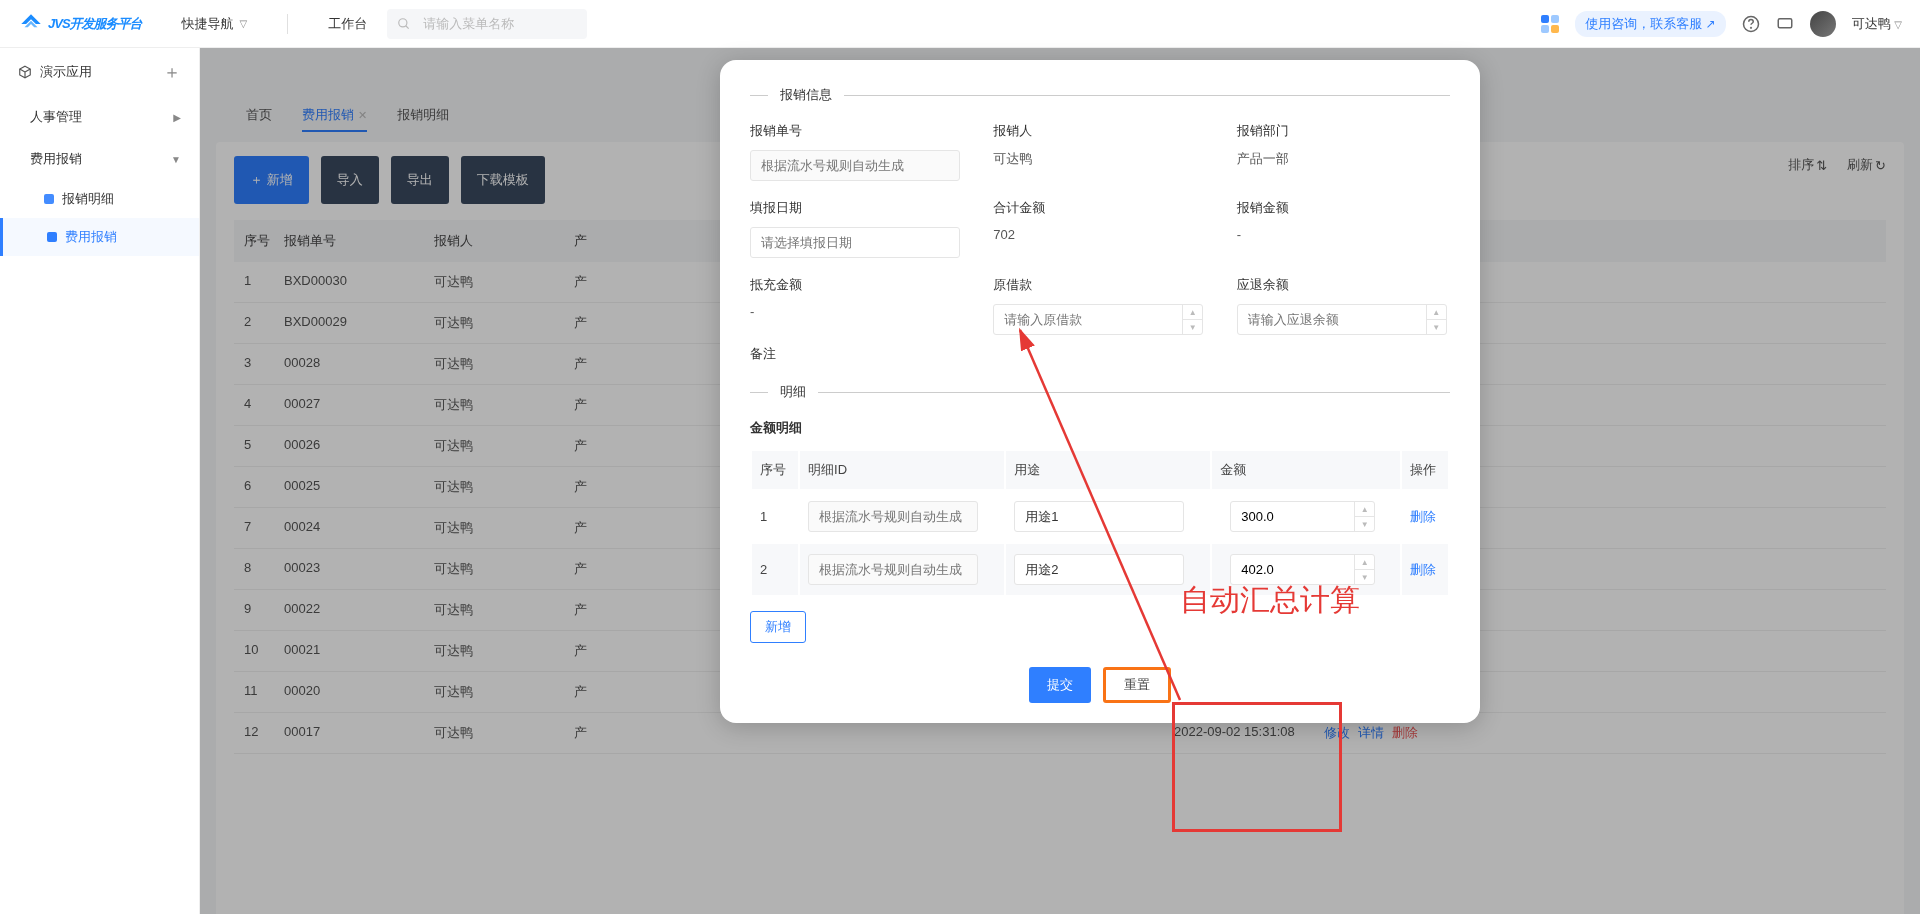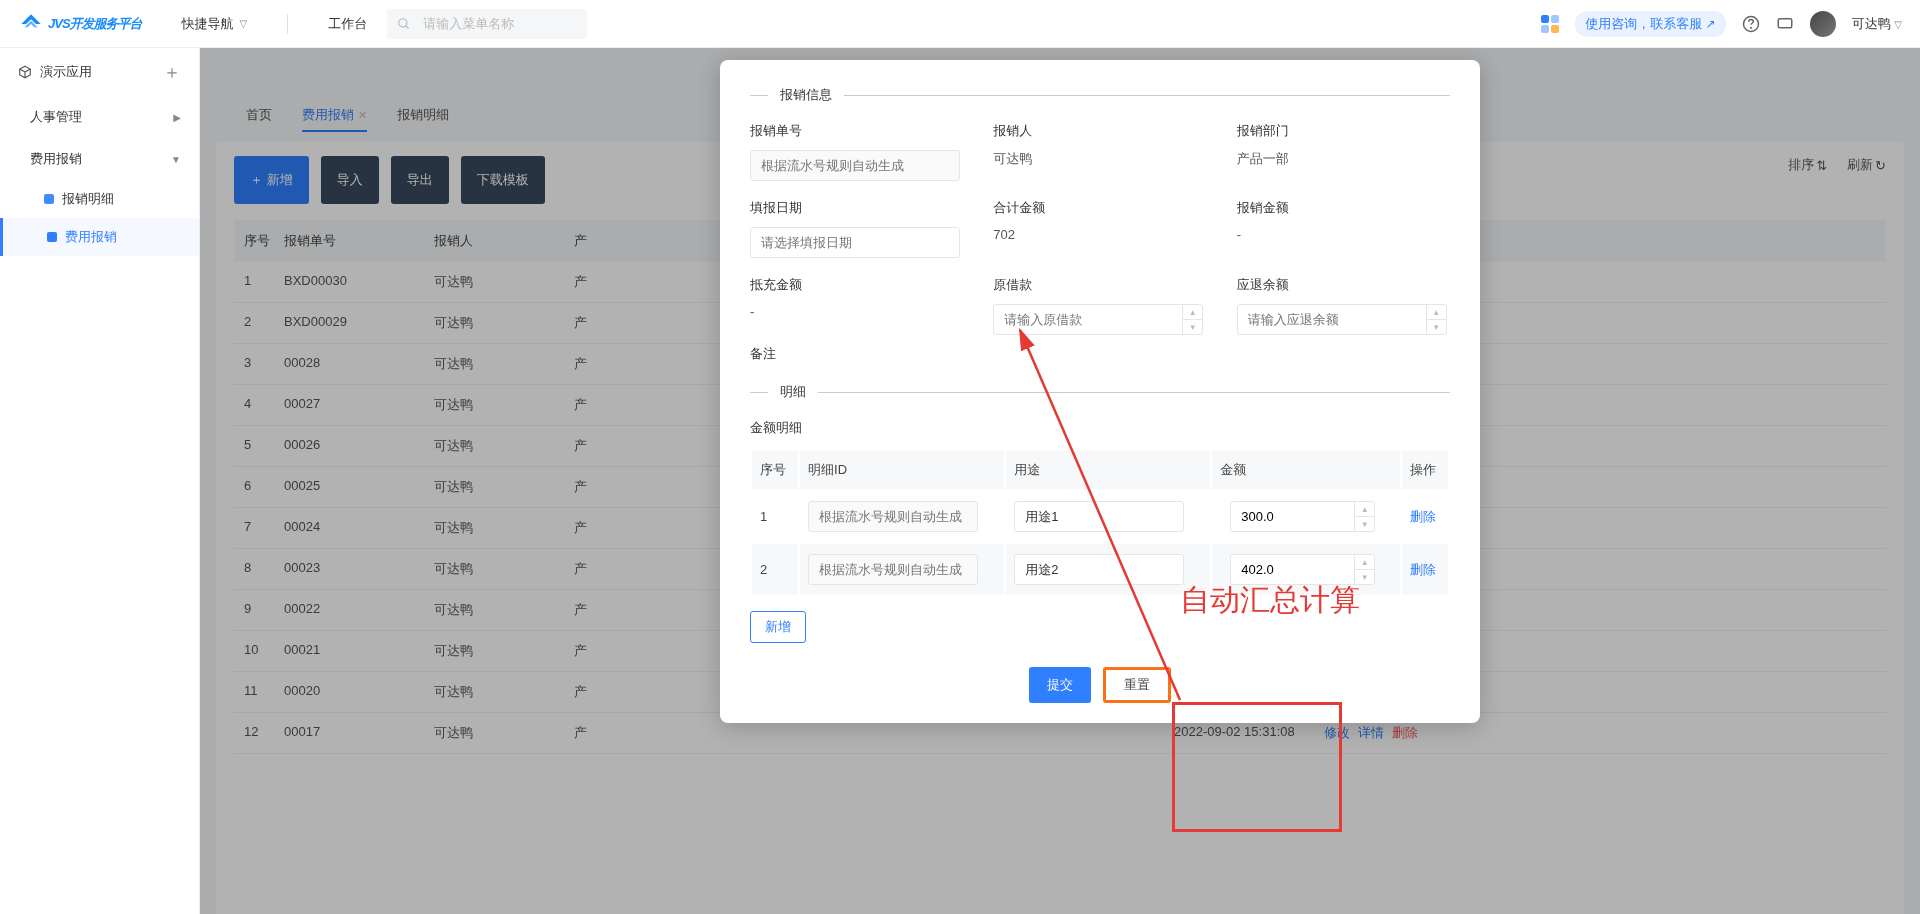--- a/index.html
+++ b/index.html
@@ -48,21 +48,21 @@
     .trow { display:grid; grid-template-columns: 50px 150px 140px 600px 150px 150px; padding:11px 0; border-bottom:1px solid #f0f0f0; color:#555;}
     .ops { display:flex; gap:8px;}
     .ops a{color:#2f7fff; cursor:pointer; text-decoration:none;}
     .ops a.del{color:#e55;}
     .cellpad{padding-left:10px;}
 
     
     .mask { position: absolute; inset: 0; background: rgba(0,0,0,0.3); z-index: 5; }
 
     
-    .modal { position: fixed; left: 720px; top: 60px; width: 760px; max-height: 840px; background: #fff; z-index: 10; border-radius: 8px; box-shadow: 0 4px 24px rgba(0,0,0,0.2); padding: 20px 30px; overflow: hidden; }
+    .modal { position: fixed; left: 720px; top: 60px; width: 760px; max-height: 840px; background: #fff; z-index: 10; border-radius: 16px; box-shadow: 0 4px 24px rgba(0,0,0,0.2); padding: 20px 30px; overflow: hidden; }
     .sec-head { display:flex; align-items:center; gap:12px; color:#333; margin: 6px 0 18px; }
     .sec-head::before { content:""; width:18px; height:1px; background:#ccc; }
     .sec-head::after { content:""; flex:1; height:1px; background:#ccc; }
     .formgrid { display:grid; grid-template-columns: 1fr 1fr 1fr; gap: 18px 30px; margin-bottom: 10px; }
     .fld .lab { color:#333; margin-bottom: 10px; font-size:13px; }
     .fld .val { color:#555; }
     .finput { width: 210px; padding: 7px 10px; border:1px solid #e5e5e5; border-radius:3px; color:#bbb; background:#fff;}
     .finput.disabled{background:#fafafa;}
     .numbox { position:relative; width:210px;}
     .numbox .finput{padding-right:24px;}
@@ -401,21 +401,21 @@
         <div class="spinners">
             <span>▲</span>
             <span>▼</span>
           </div></div>
       </div>
   </div>
   <div class="fld" style="margin-top:6px;"><div class="lab">备注</div>
     </div>
 
   <div class="sec-head" style="margin-top:20px;">明细</div>
-  <div class="lab" style="margin:4px 0 12px;">金额明细</div>
+  <div class="lab" style="margin:4px 0 12px;font-weight:bold;">金额明细</div>
 
   <table class="mini-table">
     <thead>
         <tr>
       <th>序号</th>
       <th>明细ID</th>
       <th>用途</th>
       <th>金额</th>
       <th>操作</th>
     </tr>

